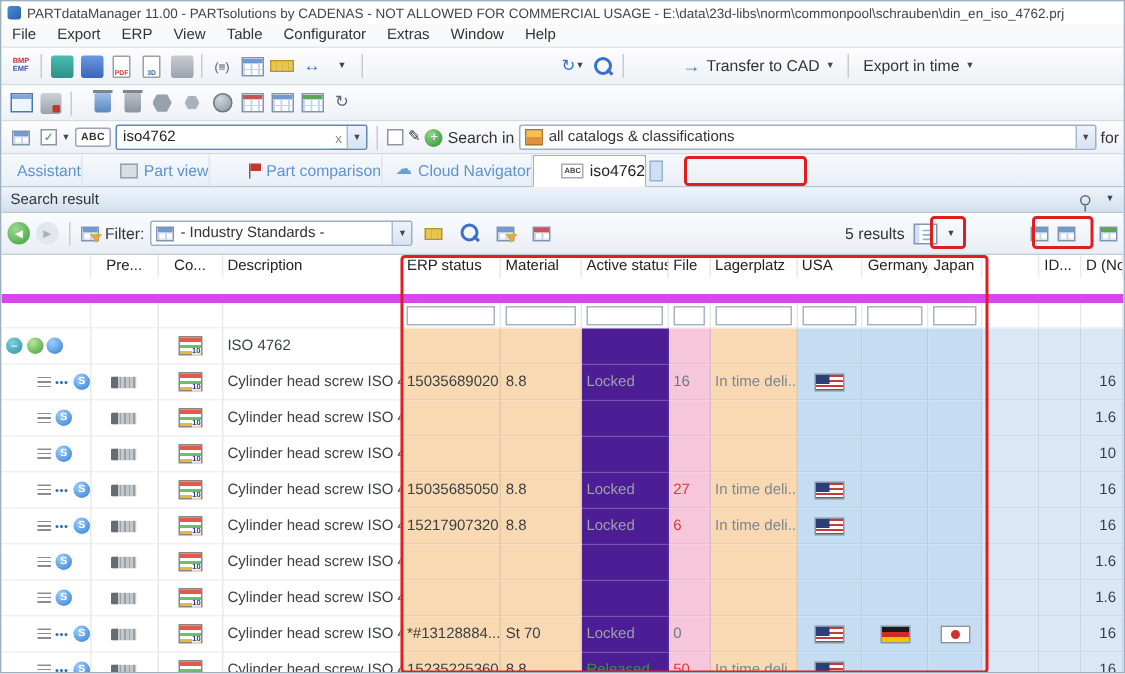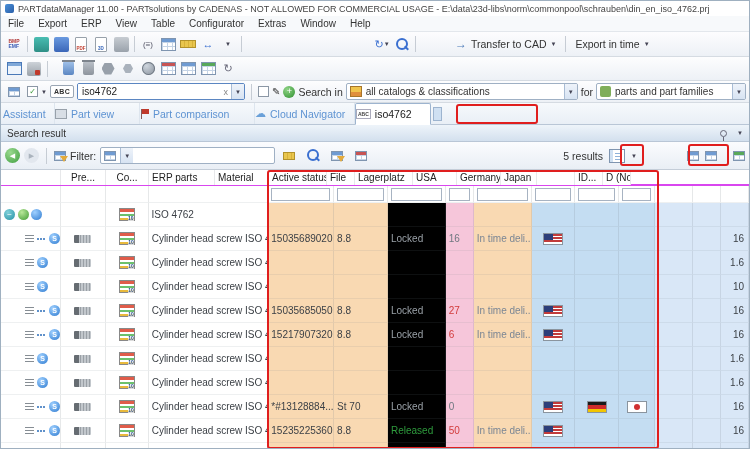--- a/index.html
+++ b/index.html
@@ -66,21 +66,21 @@
 .lbl{font-size:10.5px;color:#333;white-space:nowrap}
 .combo{display:flex;align-items:center;height:17px;border:1px solid #9fb0c4;background:#fff;border-radius:2px;gap:4px;padding-left:3px;overflow:hidden}
 .combo .val{flex:1;font-size:10px;color:#333;white-space:nowrap;overflow:hidden}
 .combo1{flex:1}
 .combo2{width:150px;flex:0 0 auto}
 .i-book{width:12px;height:11px;background:linear-gradient(#f0c44c 50%,#e08f3c 50%);border:1px solid #a8762a;flex:0 0 auto}
 .i-puzzle{width:11px;height:11px;background:#7fae5a;border-radius:2px;flex:0 0 auto}
 
 
 .tabsbar{height:22px;display:flex;align-items:flex-end;background:linear-gradient(#f6f9fc,#e9eff6);border-bottom:1px solid #b9c6d6;padding-left:2px}
-.tab{height:21px;display:flex;align-items:center;justify-content:flex-start;gap:4px;font-size:10.5px;color:#5e93d2;border-right:1px solid #dde5ee;overflow:hidden;white-space:nowrap;flex:0 0 auto}
+.tab{height:21px;display:flex;align-items:center;justify-content:flex-end;gap:4px;font-size:10.5px;color:#5e93d2;border-right:1px solid #dde5ee;overflow:hidden;white-space:nowrap;flex:0 0 auto}
 .tab-active{height:22px;background:#fff;border:1px solid #9db4cf;border-bottom:1px solid #fff;color:#222;margin-bottom:-1px;border-radius:2px 2px 0 0}
 .abc-mini{border:1px solid #aab;background:#fff;font-size:5px;font-weight:bold;color:#444;padding:1px;line-height:6px}
 .tw1{width:52px}.tw2{width:106px}.tw3{width:85px}.tw4{width:115px}.tw5{width:100px}.tw6{width:76px}
 .tab-extra{width:9px;height:14px;background:#cfe0f2;border:1px solid #9db4cf;margin:0 0 3px 2px}
 .ti-view{width:12px;height:10px;background:#d8dee5;border:1px solid #98a1aa;flex:0 0 auto}
 .ti-flag{position:relative;width:9px;height:10px;flex:0 0 auto}
 .ti-flag::before{content:"";position:absolute;left:1px;top:0;width:1px;height:10px;background:#845a5a}
 .ti-flag::after{content:"";position:absolute;left:2px;top:0;width:7px;height:5px;background:#c0392b}
 .ti-cloud{color:#6aa0d8;font-size:11px;line-height:1}
 
@@ -99,32 +99,32 @@
 .count{font-size:10.5px;color:#333;white-space:nowrap}
 .rspace{flex:1}
 .i-list{width:16px;height:14px;background:#fff;border:1px solid #7f95b0;position:relative;flex:0 0 auto}
 .i-list::before{content:"";position:absolute;left:0;top:0;bottom:0;width:3px;background:#cfe0f2}
 .i-list::after{content:"";position:absolute;left:5px;top:3px;right:2px;bottom:1px;background-image:linear-gradient(#8fb2d8 1px,transparent 1px);background-size:100% 3px}
 .rsp42{width:42px}.rsp8{width:8px}
 
 
 .thead,.tfilter,.trow{display:flex}
 .c{display:flex;align-items:center;padding:0 3px;font-size:10px;color:#3a3f45;overflow:hidden;white-space:nowrap;border-right:1px solid rgba(120,130,140,.18);border-bottom:1px solid rgba(120,130,140,.12);height:24px}
-.thead{height:16px;background:#fff;border-bottom:2px solid #d946ef}
+.thead{height:32px;background:#fff;border-bottom:6px solid #d946ef}
 .thead .c{height:15px;color:#222;background:#fff;border-bottom:none}
 .tfilter{height:17px;background:#fff}
 .tfilter .c{height:17px;background:#fff}
 .fin{width:100%;height:13px;border:1px solid #a7b3c2;background:#fff;font-size:9px;padding:0 2px;font-family:"Liberation Sans",sans-serif}
 .trow{height:24px;background:#fff}
 .c-tree{width:60px}.c-pre{width:45px;justify-content:center}.c-co{width:43px;justify-content:center}
 .c-desc{width:120px}.c-erp{width:66px}.c-mat{width:54px}.c-status{width:58px}.c-price{width:28px}
 .c-lager{width:58px;color:#7b8694}.c-usa{width:44px}.c-ger{width:44px}.c-jap{width:36px}
 .c-sp{width:38px}.c-id{width:28px}.c-d{width:28px}
 .col-peach{background:#f9d9b2}
-.col-green{background:#000000}
+.col-green{background:#4c1d95}
 .col-pink{background:#f6c6da}
 .col-blue{background:#c4ddf2}
 .col-lblue{background:#d9e7f7}
 .flagcell{justify-content:center}
 .dcell{justify-content:flex-end;padding-right:4px}
 .exp{width:11px;height:11px;border-radius:50%;background:radial-gradient(circle at 35% 30%,#7fd0da,#2793a5);color:#fff;font-size:8px;display:flex;align-items:center;justify-content:center;margin-right:3px;flex:0 0 auto}
 .ball{width:11px;height:11px;border-radius:50%;margin-right:2px;flex:0 0 auto}
 .ball-green{background:radial-gradient(circle at 35% 30%,#b9e89a,#3f9a34)}
 .ball-blue{background:radial-gradient(circle at 35% 30%,#9fd0ff,#2f7bd0)}
 .c-tree.child{padding-left:24px;gap:3px}
@@ -281,27 +281,20 @@
     <span class="plus-ic">+</span>
     <span class="lbl">Search in</span>
     <span class="combo combo1">
       <span class="i-book"></span>
       <span class="val">all catalogs &amp; classifications</span>
       <span class="dbtn">
           <span class="chev">▼</span>
         </span>
     </span>
     <span class="lbl">for</span>
-    <span class="combo combo2">
-      <span class="i-puzzle"></span>
-      <span class="val">parts and part families</span>
-      <span class="dbtn">
-          <span class="chev">▼</span>
-        </span>
-    </span>
   </div>
 
   <div class="tabsbar">
     <span class="tab tw1">
         <span>Assistant</span>
       </span>
     <span class="tab tw3">
         <span class="ti-view"></span>
         <span>Part view</span>
       </span>
@@ -328,20 +321,21 @@
   </div>
 
   <div class="rtoolbar">
     <span class="nav nav-back">◀</span>
     <span class="nav nav-fwd">▶</span>
     <span class="vsep"></span>
     <span class="i-grid sm funnel"></span>
     <span class="lbl">Filter:</span>
     <span class="combo fcombo">
       <span class="i-grid sm"></span>
+      <span class="val">- Industry Standards -</span>
       <span class="dbtn">
           <span class="chev">▼</span>
         </span>
     </span>
     <span class="tbn">
         <span class="i-ruler" style="width:12px"></span>
       </span>
     <span class="tbn">
         <span class="i-mag"></span>
       </span>
@@ -361,21 +355,22 @@
     <span class="i-grid sm"></span>
     <span class="i-grid sm" style="margin-left:2px"></span>
     <span class="rsp8"></span>
     <span class="i-grid sm green"></span>
   </div>
 
   <div class="thead">
     <div class="c c-tree"></div>
     <div class="c c-pre">Pre...</div>
     <div class="c c-co">Co...</div>
-    <div class="c c-erp">ERP parts</div>
+    <div class="c c-desc">Description</div>
+    <div class="c c-erp">ERP status</div>
     <div class="c c-mat">Material</div>
     <div class="c c-status">Active status</div>
     <div class="c c-price">File</div>
     <div class="c c-lager">Lagerplatz</div>
     <div class="c c-usa">USA</div>
     <div class="c c-ger">Germany</div>
     <div class="c c-jap">Japan</div>
     <div class="c c-sp"></div>
     <div class="c c-id">ID...</div>
     <div class="c c-d">D (Nor...</div>

